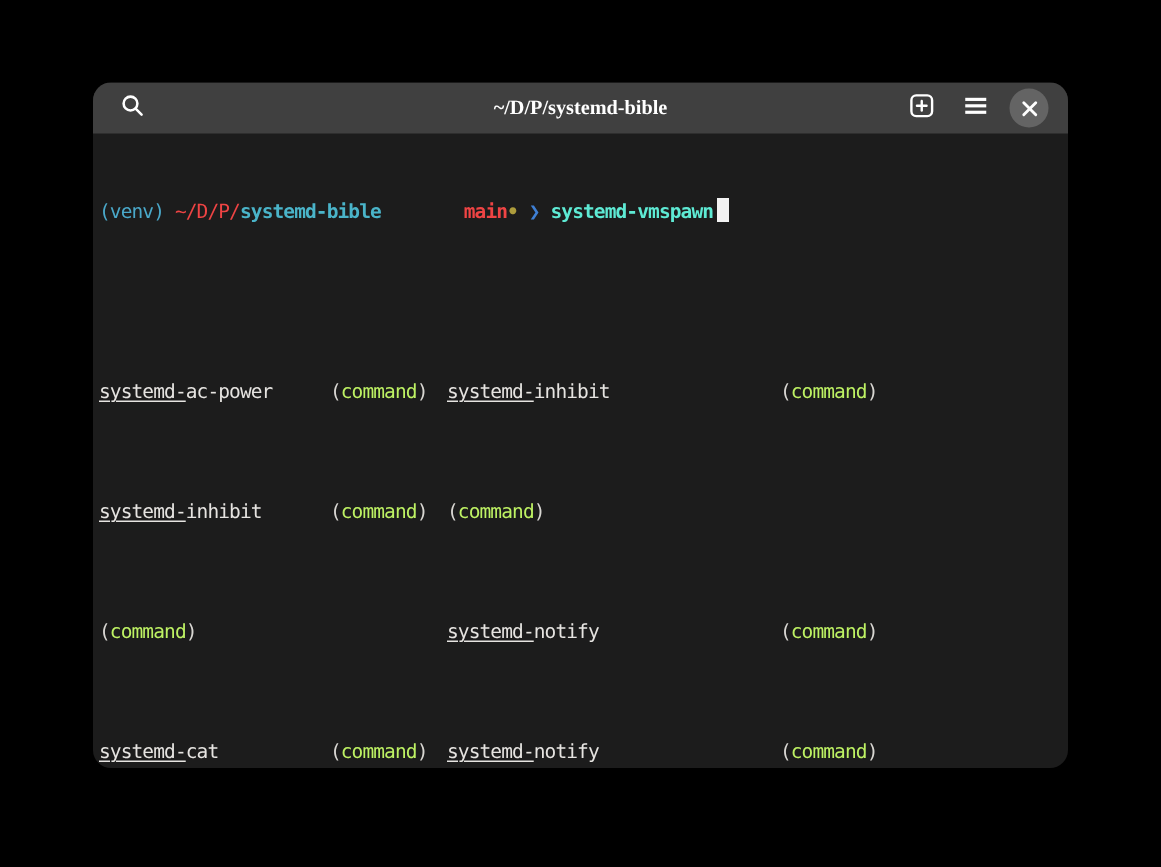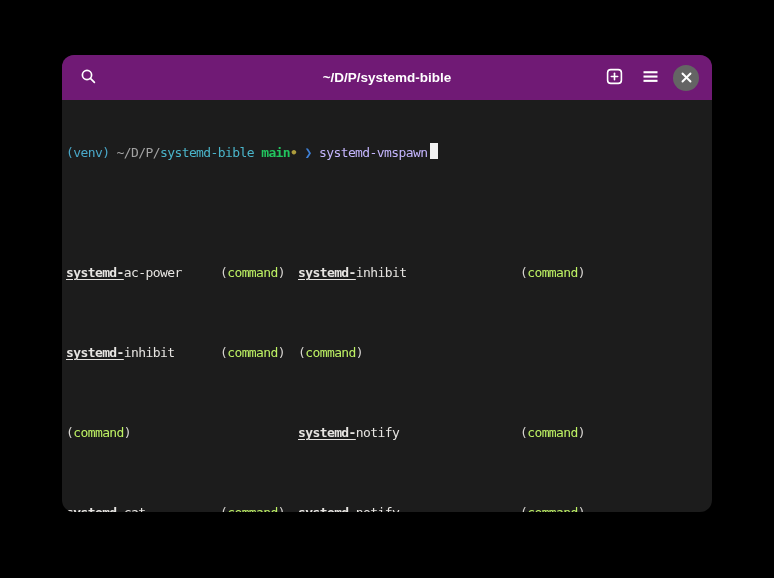--- a/index.html
+++ b/index.html
@@ -15,25 +15,26 @@
     left: 62px; top: 55px;
     width: 650px; height: 457px;
     background: #1c1c1c;
     border-radius: 12px;
     overflow: hidden;
     box-shadow: 0 8px 28px rgba(0,0,0,0.8);
   }
   
   .headerbar {
     position: relative;
-    height: 45px;
-    background: #701a75;
+    height: 34px;
+    background: #404040;
     display: flex;
     align-items: center;
     padding: 0 8px;
+    font-family: Liberation Serif, serif;
   }
   .hb-btn {
     width: 36px; height: 36px;
     border: none; background: transparent;
     display: flex; align-items: center; justify-content: center;
     border-radius: 7px; cursor: pointer; flex: 0 0 auto;
   }
   .hb-spacer { flex: 1; }
   .hb-title-block {
     position: absolute;
@@ -65,26 +66,26 @@
     padding: 3px 0 0 4px;
     font-family: "DejaVu Sans Mono", "Liberation Mono", monospace;
     font-size: 13px;
     line-height: 20px;
     letter-spacing: -0.6px;
     color: #e6e4e1;
     white-space: pre;
   }
   .prompt-line { height: 20px; display: flex; }
   .c-venv   { color: #4aa8c9; }
-  .c-path   { color: #a3a3a3; }
-  .c-pathb  { color: #4ab4c9; font-weight: normal; }
-  .c-branch { color: #22c55e; font-weight: bold; }
+  .c-path   { color: #ef4444; }
+  .c-pathb  { color: #4ab4c9; font-weight: bold; }
+  .c-branch { color: #ef4444; font-weight: bold; margin-left: 48px; }
   .c-dirty  { color: #ad9c3c; font-weight: bold; }
   .c-chev   { color: #3e7fd4; font-weight: bold; }
-  .c-cmd    { color: #c4b5fd; }
+  .c-cmd    { color: #5eead4; font-weight: bold; }
   .cursor {
     display: inline-block;
     width: 8px; height: 16px;
     background: #f2f2f2;
     margin-left: 3px;
     vertical-align: middle;
   }
   .completions {
     display: flex;
     column-gap: 13px;
@@ -92,21 +93,21 @@
   .ccol-0 { width: 219px; }
   .ccol-1 { width: 287px; }
   .citem {
     display: flex;
     justify-content: space-between;
     height: 20px;
     line-height: 20px;
   }
   .cname { color: #e6e4e1; }
   .prefix {
-    font-weight: bold;
+    font-weight: normal;
     text-decoration: underline;
     text-underline-offset: 2px;
     text-decoration-thickness: 1px;
   }
   .popen, .pclose { color: #d8d6d2; }
   .dword { color: #bef264; }
 </style>
 </head>
 <body>
 

